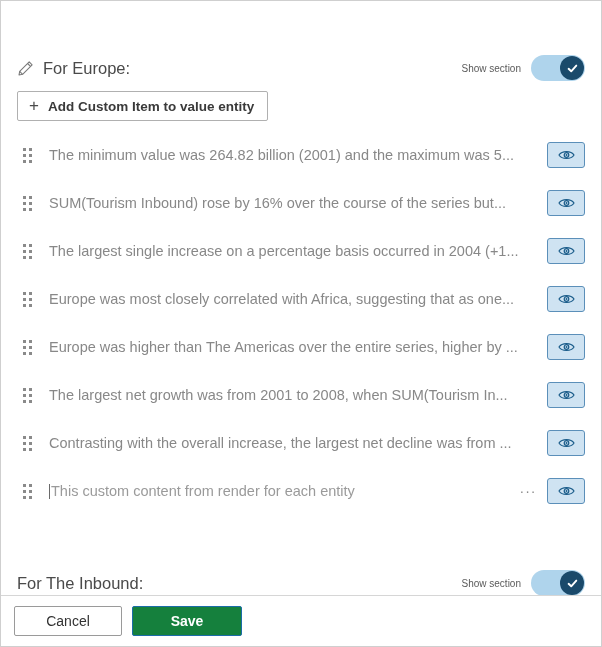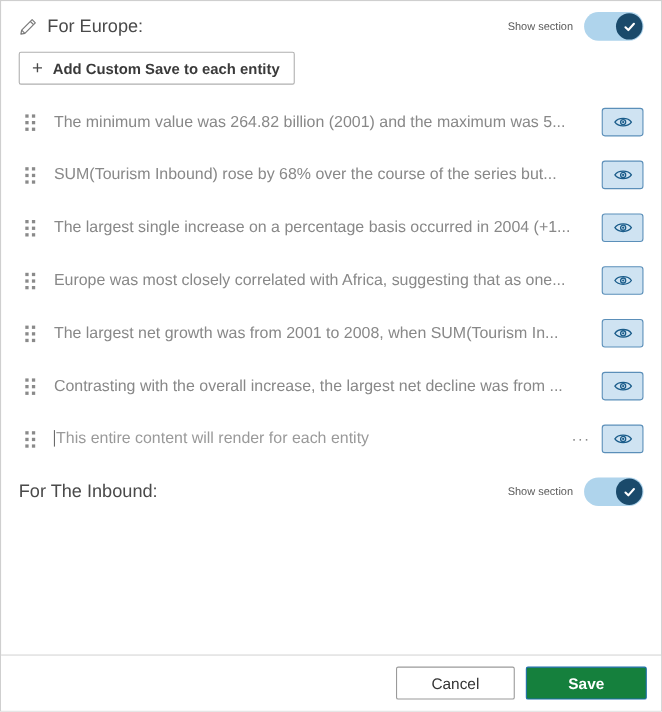--- a/index.html
+++ b/index.html
@@ -30,20 +30,21 @@
   .scroll-inner {
     padding: 0 16px;
   }
 
   
   .section-head {
     display: flex;
     align-items: center;
     height: 44px;
     padding-top: 2px;
+    margin-top: 44px;
   }
   .section-head .pencil-wrap {
     width: 26px;
     display: flex;
     align-items: center;
     flex: 0 0 auto;
   }
   .section-title {
     font-size: 16.5px;
     color: #4a4a4a;
@@ -182,21 +183,21 @@
   
   .section-head.second { height: 46px; }
 
   
   .footer {
     flex: 0 0 auto;
     height: 50px;
     background: #ffffff;
     display: flex;
     align-items: center;
-    justify-content: flex-end;
+    justify-content: flex-start;
     gap: 10px;
     padding: 0 13px;
   }
   .btn {
     height: 30px;
     min-width: 108px;
     border-radius: 2px;
     font-family: "Liberation Sans", sans-serif;
     font-size: 14px;
     cursor: pointer;
@@ -241,21 +242,21 @@
             <svg width="13" height="13" viewBox="0 0 13 13" aria-hidden="true">
               <path d="M2.6 6.8 L5.2 9.3 L10.3 3.6" fill="none" stroke="#ffffff" stroke-width="1.9" stroke-linecap="round" stroke-linejoin="round"></path>
             </svg>
           </span>
         </span>
       </div>
 
       <div class="add-row">
         <button class="add-btn">
           <span class="plus-icon">+</span>
-          <span>Add Custom Save to each entity</span>
+          <span>Add Custom Item to value entity</span>
         </button>
       </div>
 
 
       <div class="row">
         <span class="drag-handle">
           <span class="dots">
               <i></i>
               <i></i>
               <i></i>
@@ -278,21 +279,21 @@
         <span class="drag-handle">
           <span class="dots">
               <i></i>
               <i></i>
               <i></i>
               <i></i>
               <i></i>
               <i></i>
             </span>
         </span>
-        <span class="row-text">SUM(Tourism Inbound) rose by 68% over the course of the series but...</span>
+        <span class="row-text">SUM(Tourism Inbound) rose by 16% over the course of the series but...</span>
         <span class="eye-btn">
           <svg width="17" height="12" viewBox="0 0 17 12" aria-hidden="true">
             <path d="M1 6 C4 1.4, 13 1.4, 16 6 C13 10.6, 4 10.6, 1 6 Z" fill="none" stroke="#1a5c8a" stroke-width="1.2"></path>
             <circle cx="8.5" cy="6" r="2.3" fill="none" stroke="#1a5c8a" stroke-width="1.2"></circle>
             <circle cx="8.5" cy="6" r="1" fill="#1a5c8a"></circle>
           </svg>
         </span>
       </div>
 
       <div class="row">
@@ -330,20 +331,40 @@
         <span class="row-text">Europe was most closely correlated with Africa, suggesting that as one...</span>
         <span class="eye-btn">
           <svg width="17" height="12" viewBox="0 0 17 12" aria-hidden="true">
             <path d="M1 6 C4 1.4, 13 1.4, 16 6 C13 10.6, 4 10.6, 1 6 Z" fill="none" stroke="#1a5c8a" stroke-width="1.2"></path>
             <circle cx="8.5" cy="6" r="2.3" fill="none" stroke="#1a5c8a" stroke-width="1.2"></circle>
             <circle cx="8.5" cy="6" r="1" fill="#1a5c8a"></circle>
           </svg>
         </span>
       </div>
 
+      <div class="row">
+        <span class="drag-handle">
+          <span class="dots">
+              <i></i>
+              <i></i>
+              <i></i>
+              <i></i>
+              <i></i>
+              <i></i>
+            </span>
+        </span>
+        <span class="row-text">Europe was higher than The Americas over the entire series, higher by ...</span>
+        <span class="eye-btn">
+          <svg width="17" height="12" viewBox="0 0 17 12" aria-hidden="true">
+            <path d="M1 6 C4 1.4, 13 1.4, 16 6 C13 10.6, 4 10.6, 1 6 Z" fill="none" stroke="#1a5c8a" stroke-width="1.2"></path>
+            <circle cx="8.5" cy="6" r="2.3" fill="none" stroke="#1a5c8a" stroke-width="1.2"></circle>
+            <circle cx="8.5" cy="6" r="1" fill="#1a5c8a"></circle>
+          </svg>
+        </span>
+      </div>
 
       <div class="row">
         <span class="drag-handle">
           <span class="dots">
               <i></i>
               <i></i>
               <i></i>
               <i></i>
               <i></i>
               <i></i>
@@ -384,21 +405,21 @@
         <span class="drag-handle">
           <span class="dots">
               <i></i>
               <i></i>
               <i></i>
               <i></i>
               <i></i>
               <i></i>
             </span>
         </span>
-        <span class="row-text placeholder"><span class="caret"></span><span>This entire content will render for each entity</span></span>
+        <span class="row-text placeholder"><span class="caret"></span><span>This custom content from render for each entity</span></span>
         <span class="ellipsis-menu">···</span>
         <span class="eye-btn">
           <svg width="17" height="12" viewBox="0 0 17 12" aria-hidden="true">
             <path d="M1 6 C4 1.4, 13 1.4, 16 6 C13 10.6, 4 10.6, 1 6 Z" fill="none" stroke="#1a5c8a" stroke-width="1.2"></path>
             <circle cx="8.5" cy="6" r="2.3" fill="none" stroke="#1a5c8a" stroke-width="1.2"></circle>
             <circle cx="8.5" cy="6" r="1" fill="#1a5c8a"></circle>
           </svg>
         </span>
       </div>
 

